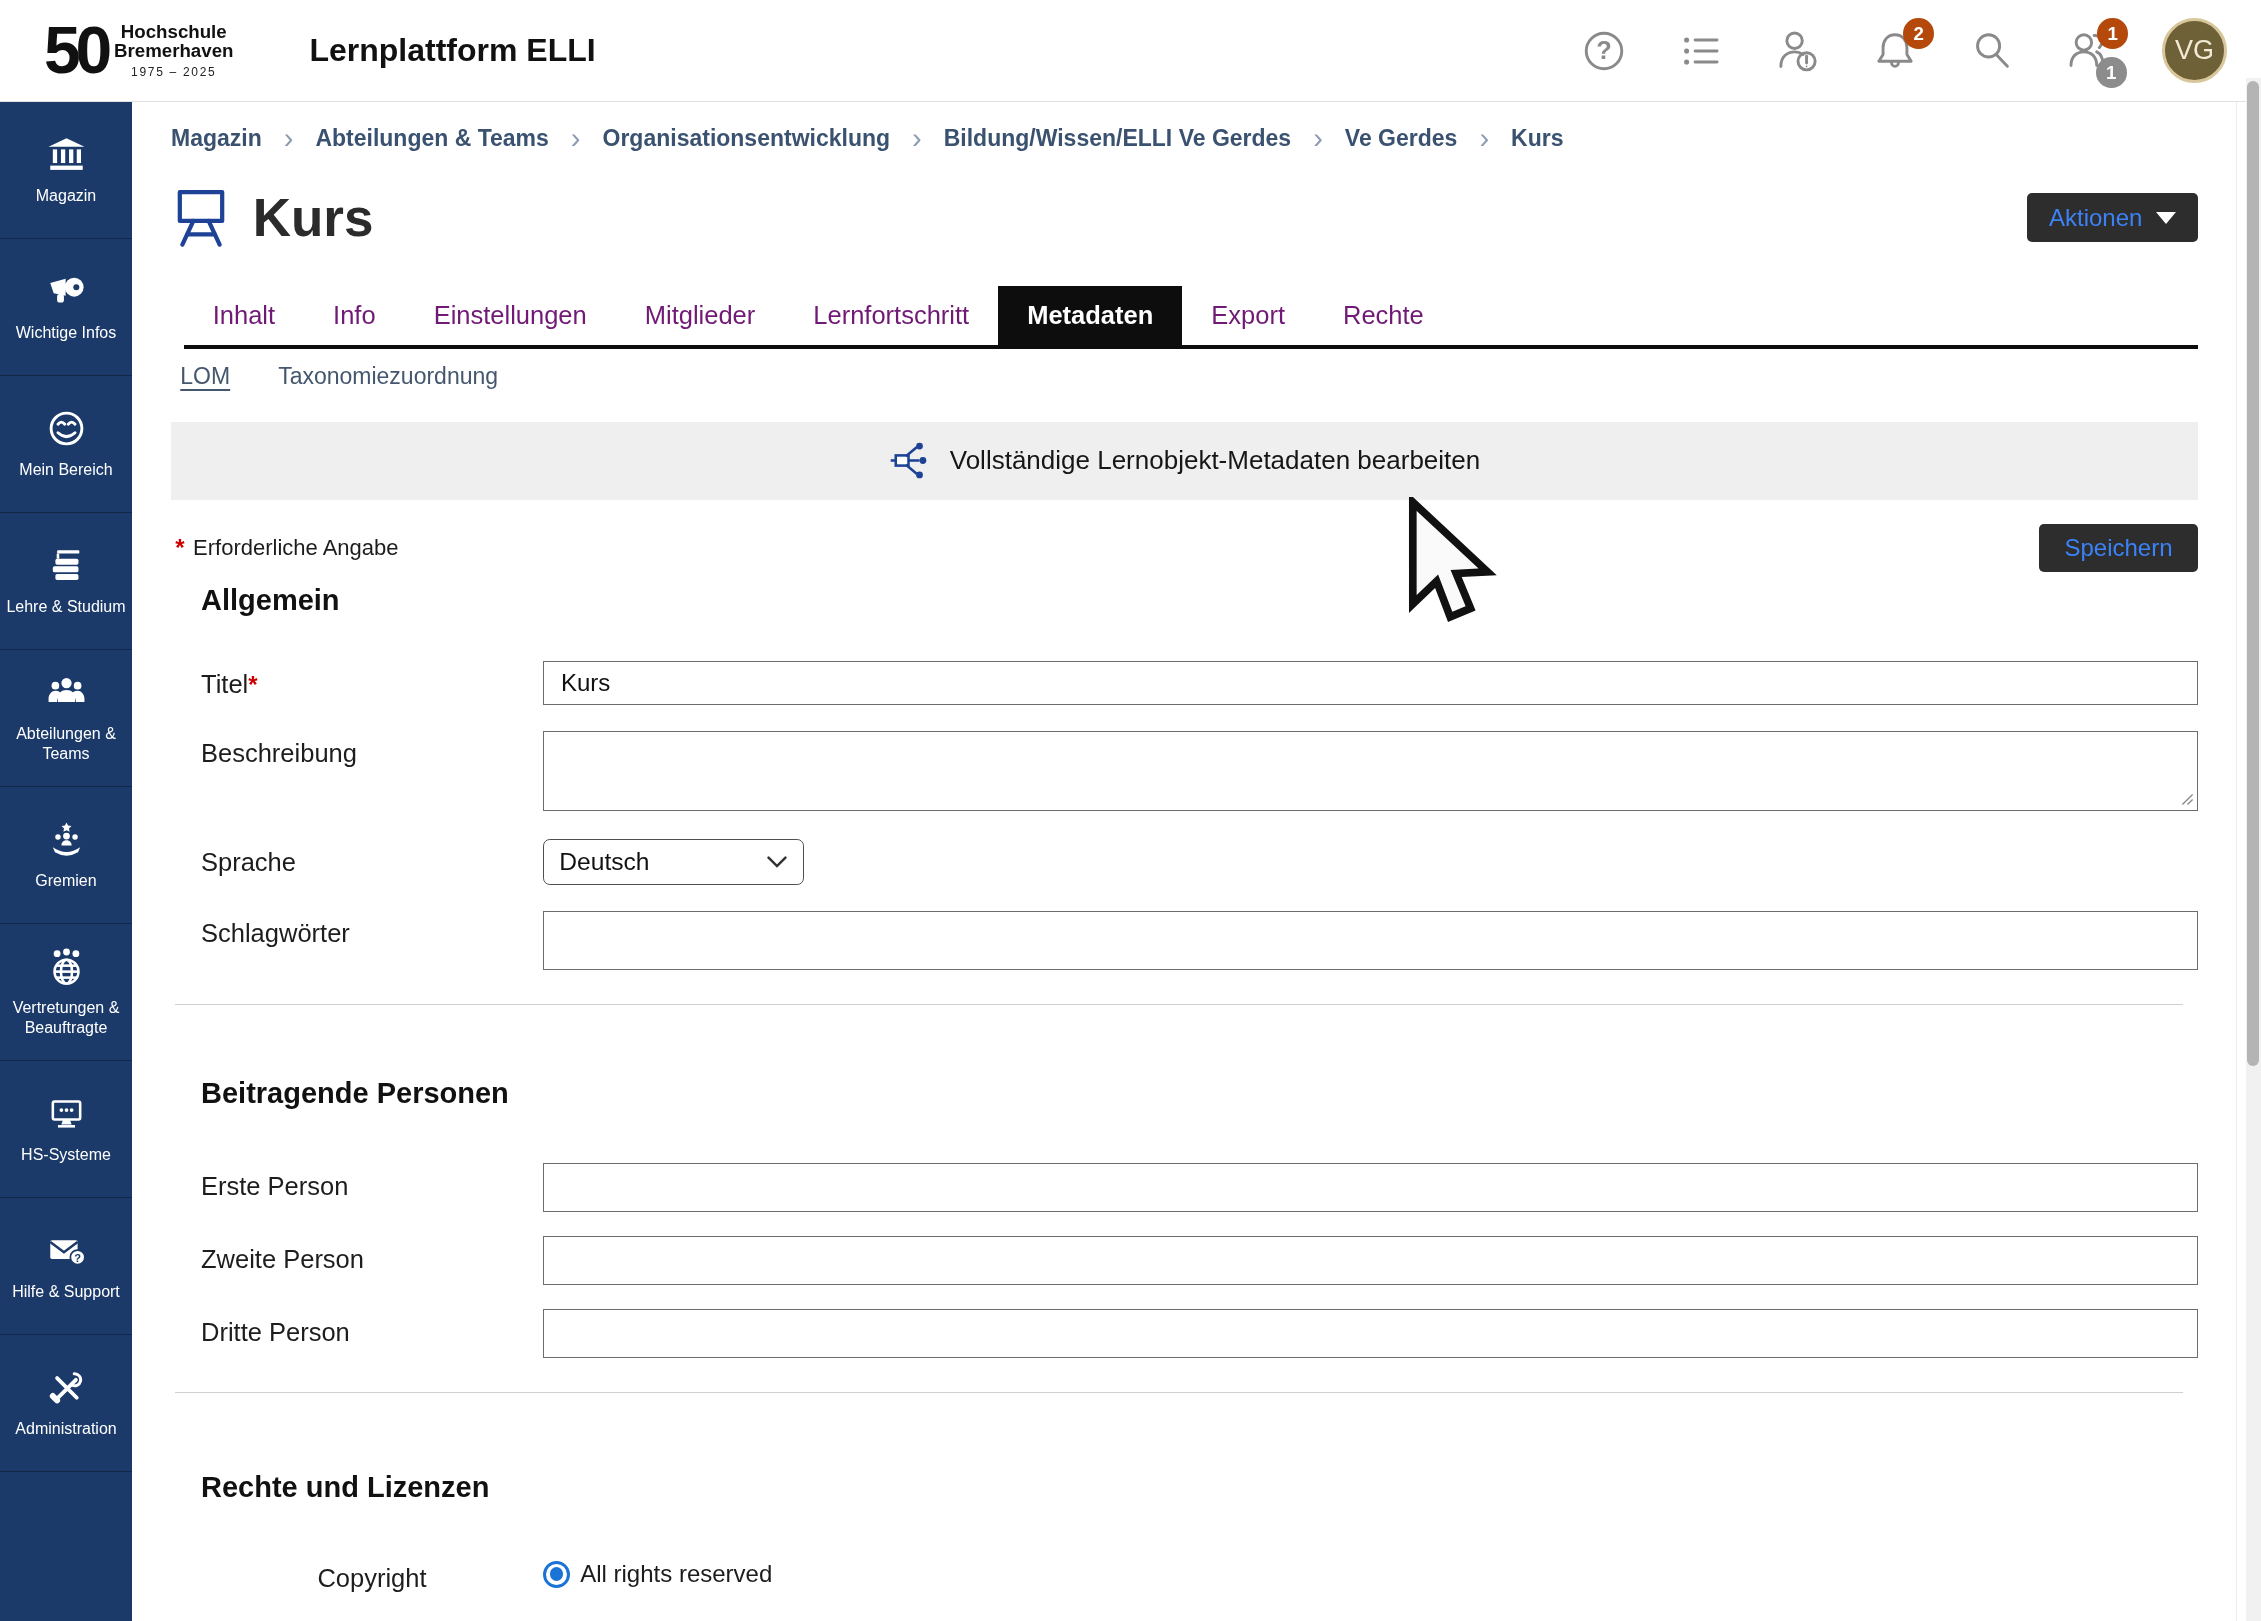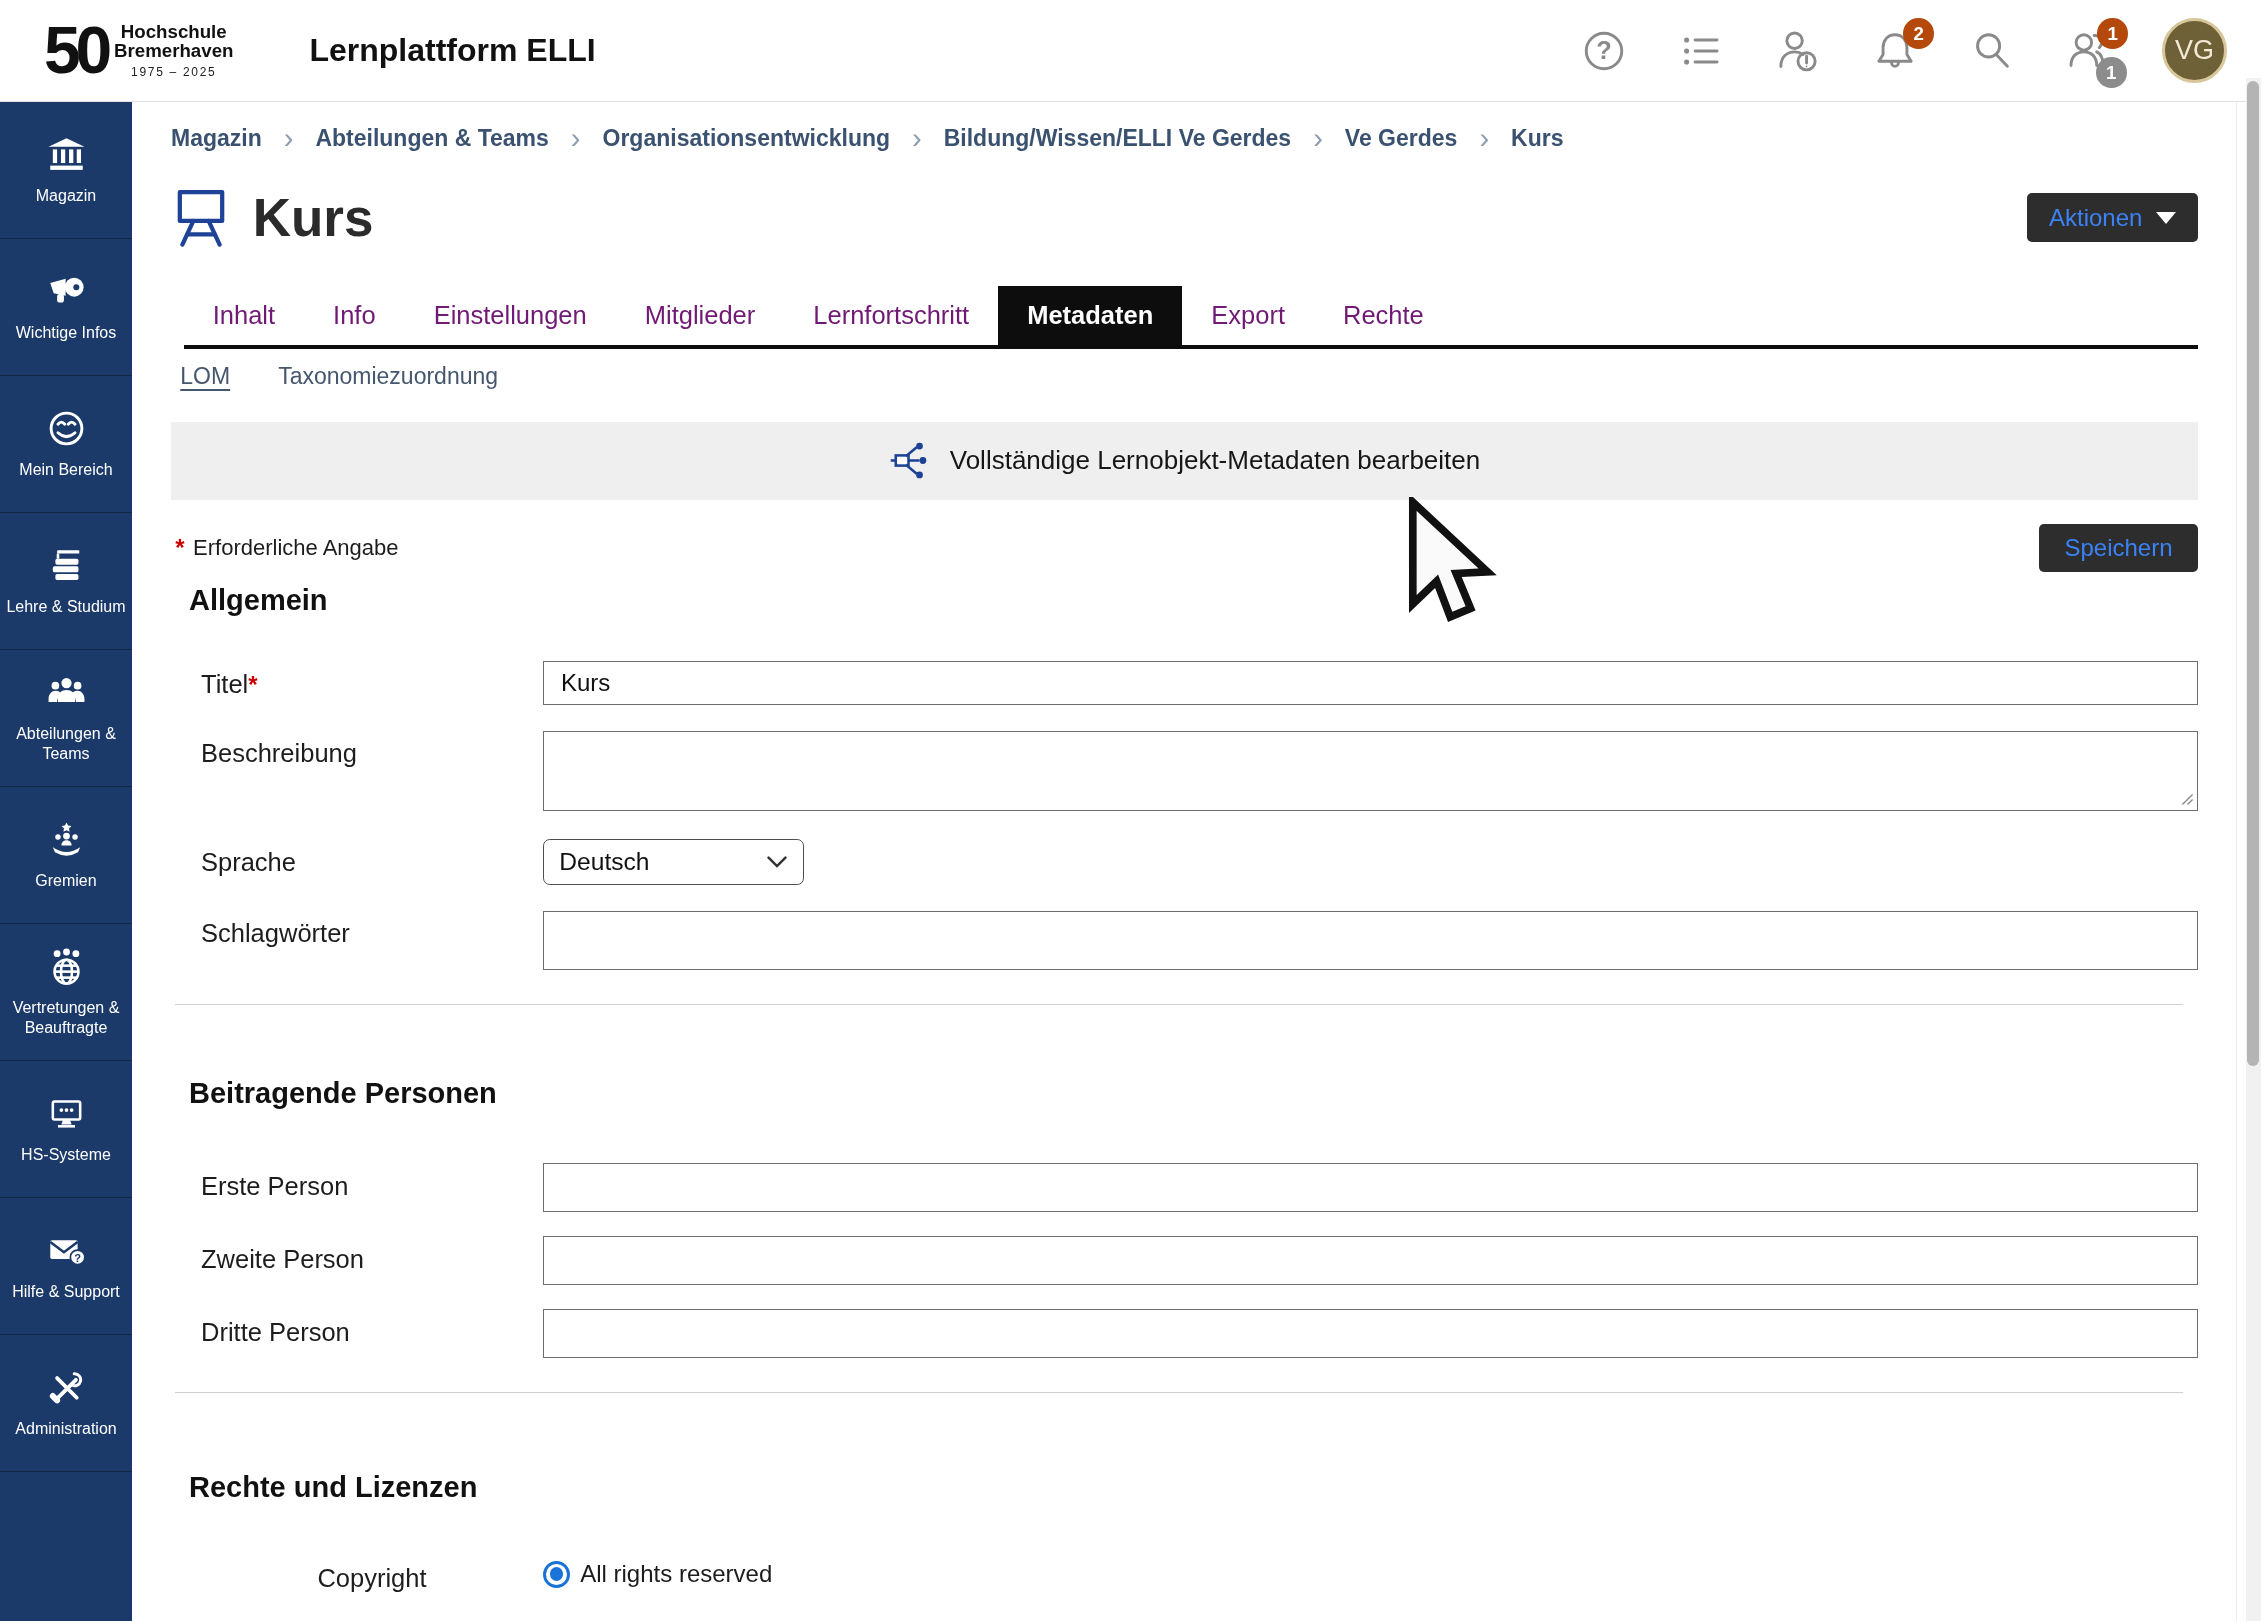--- a/index.html
+++ b/index.html
@@ -64,21 +64,21 @@
 
   .banner { margin-top:32px; height:78px; background:#efefef; display:flex; align-items:center; justify-content:center;
             gap:22px; cursor:pointer; }
   .banner-text { font-size:26px; color:#161616; }
 
   .hint-row { display:flex; align-items:center; margin-top:24px; margin-left:4.2px; }
   .required-star { color:#cc0000; font-size:24px; font-weight:700; margin-right:8.5px; }
   .hint-text { font-size:22px; color:#1c1c1c; }
   .save-btn { margin-left:auto; padding:10.2px 25.5px; }
 
-  .section-title { font-size:29px; font-weight:700; color:#111; margin-left:18px; }
+  .section-title { font-size:29px; font-weight:700; color:#111; margin-left:30px; }
   .sec-allgemein { margin-top:12px; }
   .sec-personen { margin-top:73px; }
   .sec-rechte { margin-top:78px; }
 
   .form-rows { margin-top:44px; }
   .row { display:flex; align-items:flex-start; margin-bottom:25.5px; }
   .row .flabel { width:372px; padding-left:30px; font-size:25.5px; color:#1d1d1d; padding-top:8.5px; flex:none; }
   .row .control { flex:1; }
   .ti { width:100%; border:1.7px solid #6d6d6d; background:#fff; font-size:24px; font-family:"Liberation Sans",sans-serif;
         color:#111; padding:0 17px; }

